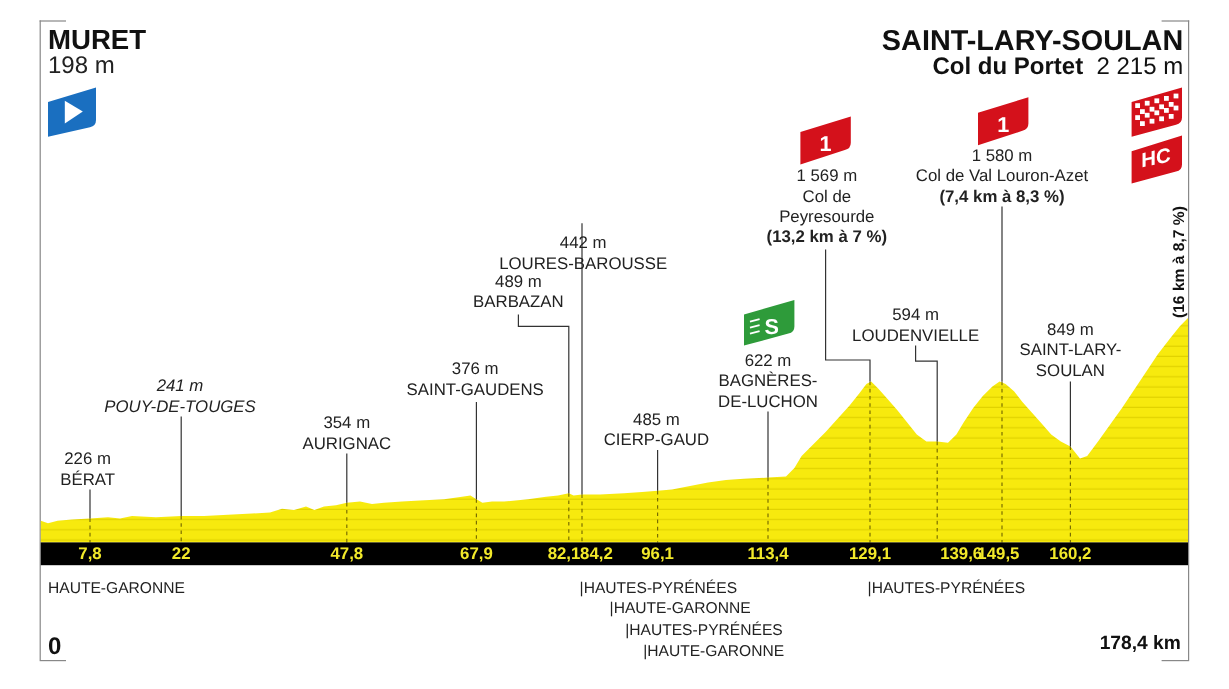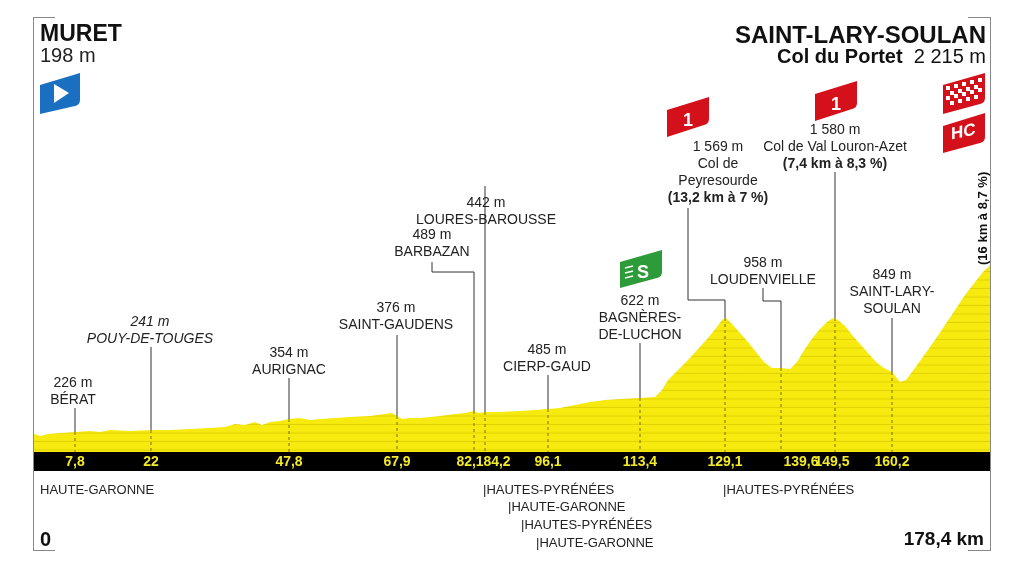--- a/index.html
+++ b/index.html
@@ -15,21 +15,21 @@
   .start-alt { left:40px; top:44px; font-size:20px; color:#222; }
   .finish-name { right:38px; top:21px; font-size:24px; font-weight:bold; color:#111; text-align:right; }
   .finish-sub { right:38px; top:45px; font-size:20px; color:#111; text-align:center; white-space:nowrap; }
   .finish-sub b { font-weight:bold; }
   .label { position:absolute; font-size:14px; line-height:17px; text-align:center; color:#222; white-space:nowrap; transform:translateX(-50%); }
   .label .bold { font-weight:bold; }
   .kmbar { position:absolute; left:34px; top:452px; width:956px; height:19px; background:#000; }
   .km { position:absolute; top:453px; font-size:14px; font-weight:bold; color:#f2e92a; transform:translateX(-50%); line-height:17px; }
   .dept { position:absolute; font-size:13px; color:#222; white-space:nowrap; line-height:15px; }
   .dist-start { left:40px; top:528px; font-size:20px; font-weight:bold; color:#111; }
-  .dist-end { right:40px; top:528px; font-size:19px; font-weight:bold; color:#111; }
+  .dist-end { right:40px; top:528px; font-size:16px; font-weight:bold; color:#111; }
   .vert-grad { position:absolute; left:975px; top:265px; transform-origin:0 0; transform:rotate(-90deg); font-size:13px; font-weight:bold; color:#111; white-space:nowrap; }
   svg { position:absolute; left:0; top:0; }
 </style>
 </head>
 <body>
 
 <div class="abs frame-tl"></div>
 <div class="abs frame-l"></div>
 <div class="abs frame-bl"></div>
 <div class="abs frame-tr"></div>
@@ -161,28 +161,28 @@
 </div>
 <div class="label" style="left:547px;top:341px;">
   <div>485 m</div>
   <div>CIERP-GAUD</div>
 </div>
 <div class="label" style="left:640px;top:292px;">
   <div>622 m</div>
   <div>BAGNÈRES-</div>
   <div>DE-LUCHON</div>
 </div>
-<div class="label" style="left:689px;top:138px;margin-left:29px;">
+<div class="label" style="left:689px;top:138px;">
   <div>1 569 m</div>
   <div>Col de</div>
   <div>Peyresourde</div>
   <div class="bold">(13,2 km à 7 %)</div>
 </div>
 <div class="label" style="left:763px;top:254px;">
-  <div>958 m</div>
+  <div>594 m</div>
   <div>LOUDENVIELLE</div>
 </div>
 <div class="label" style="left:835px;top:121px;">
   <div>1 580 m</div>
   <div>Col de Val Louron-Azet</div>
   <div class="bold">(7,4 km à 8,3 %)</div>
 </div>
 <div class="label" style="left:892px;top:266px;">
   <div>849 m</div>
   <div>SAINT-LARY-</div>

